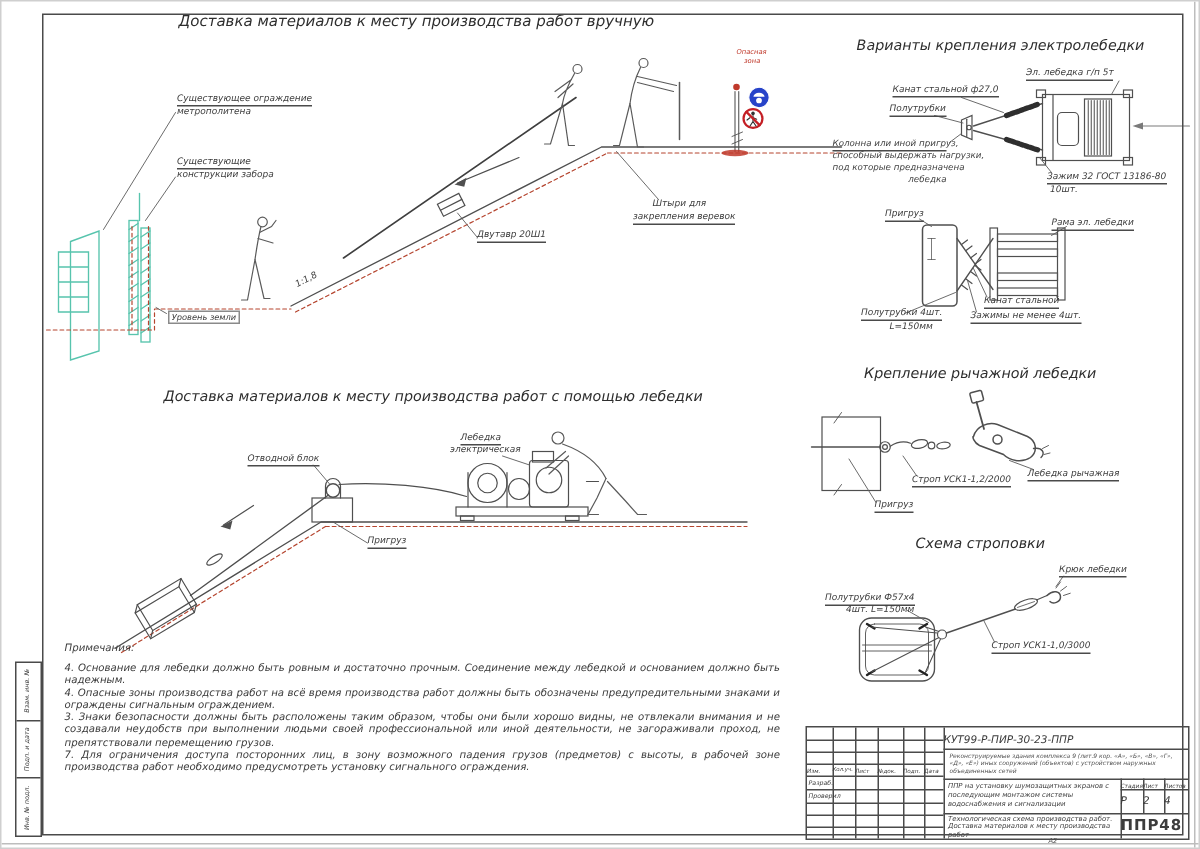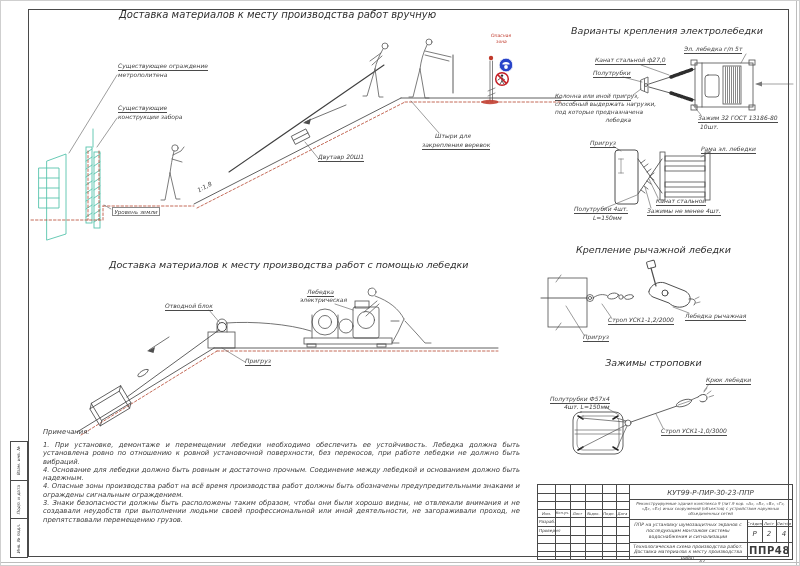--- a/index.html
+++ b/index.html
@@ -11,21 +11,21 @@
   svg{position:absolute;left:0;top:0;}
   .lbl{position:absolute;font-style:italic;font-size:6px;line-height:1.1;color:#3d3d3d;white-space:nowrap;}
   .u{border-bottom:0.7px solid #4a4a4a;padding-bottom:0.5px;}
   .ttl{position:absolute;font-style:italic;font-size:9.5px;color:#2e2e2e;text-align:center;white-space:nowrap;}
   .red{color:#c0392b;}
   .ra{text-align:right;}
   .notes{position:absolute;left:42px;top:440px;width:477px;}
   .note{font-style:italic;font-size:6.8px;line-height:8.3px;color:#3a3a3a;text-align:justify;}
   .tb{position:absolute;left:536px;top:483px;width:254px;height:74px;border:1.3px solid #4a4a4a;box-sizing:content-box;}
   .tbl{position:absolute;background:#4a4a4a;}
-  .tb .txt{position:absolute;font-style:italic;color:#3c3c3c;text-align:center;}
+  .tb .txt{position:absolute;font-style:italic;color:#3c3c3c;}
   .sidestamp{position:absolute;left:9px;top:440px;width:18px;height:117px;border:1px solid #4a4a4a;box-sizing:border-box;display:flex;flex-direction:column;}
   .sscell{flex:1;border-bottom:1px solid #4a4a4a;display:flex;align-items:center;justify-content:center;overflow:visible;}
   .sscell:last-child{border-bottom:none;}
   .vtxt{transform:rotate(-90deg);font-size:4.3px;font-style:italic;color:#3c3c3c;white-space:nowrap;}
   .logo{font-weight:bold;font-size:10px;color:#00a550;letter-spacing:0.6px;font-family:"DejaVu Sans",sans-serif;}
   .fmt{position:absolute;left:698px;top:558px;font-size:4.5px;font-style:italic;color:#555;}
 </style>
 </head>
 <body>
 
@@ -277,21 +277,21 @@
         <path d="M703,390 L708,383"></path>
         <path d="M655,413 L662,427"></path>
       </g>
     </g>
   </svg>
 
   <div class="ttl" style="left:118px;top:8px;width:290px;font-size:10px;">Доставка материалов к месту производства работ вручную</div>
   <div class="ttl" style="left:108px;top:258px;width:332px;">Доставка материалов к месту производства работ с помощью лебедки</div>
   <div class="ttl" style="left:570px;top:243px;width:165px;">Крепление рычажной лебедки</div>
   <div class="ttl" style="left:568px;top:24px;width:196px;">Варианты крепления электролебедки</div>
-  <div class="ttl" style="left:585px;top:356px;width:135px;">Зажимы строповки</div>
+  <div class="ttl" style="left:585px;top:356px;width:135px;">Схема строповки</div>
 
   <div class="lbl u" style="left:117px;top:62px;">Существующее ограждение</div>
   <div class="lbl" style="left:117px;top:71px;">метрополитена</div>
   <div class="lbl u" style="left:117px;top:104px;">Существующие</div>
   <div class="lbl" style="left:117px;top:113px;">конструкции забора</div>
   <div class="lbl" style="left:111px;top:206px;font-size:5.5px;border:0.5px solid #8a8a8a;padding:0.5px 1.5px;">Уровень земли</div>
   <div class="lbl" style="left:196px;top:183px;transform:rotate(-28deg);">1:1,8</div>
   <div class="lbl u" style="left:317px;top:153px;">Двутавр 20Ш1</div>
   <div class="lbl" style="left:434px;top:132px;">Штыри для</div>
   <div class="lbl u" style="left:421px;top:141px;">закрепления веревок</div>
@@ -323,24 +323,24 @@
   <div class="lbl u" style="left:684px;top:312px;">Лебедка рычажная</div>
   <div class="lbl u" style="left:582px;top:333px;">Пригруз</div>
 
   <div class="lbl u" style="left:549px;top:395px;">Полутрубки Ф57х4</div>
   <div class="lbl" style="left:563px;top:403px;">4шт. L=150мм</div>
   <div class="lbl u" style="left:705px;top:376px;">Крюк лебедки</div>
   <div class="lbl u" style="left:660px;top:427px;">Строп УСК1-1,0/3000</div>
 
   <div class="lbl" style="left:42px;top:428px;font-size:6.8px;">Примечания:</div>
   <div class="notes">
-    <div class="note">1.  При установке, демонтаже и перемещении лебедки необходимо обеспечить ее устойчивость. Лебедка должна быть установлена ровно по отношению к ровной установочной поверхности, без перекосов, при работе лебедки не должно быть вибраций.</div>
     <div class="note">4.  Основание для лебедки должно быть ровным и достаточно прочным. Соединение между лебедкой и основанием должно быть надежным.</div>
     <div class="note">4.  Опасные зоны производства работ на всё время производства работ должны быть обозначены предупредительными знаками и ограждены сигнальным ограждением.</div>
     <div class="note">3.  Знаки безопасности должны быть расположены таким образом, чтобы они были хорошо видны, не отвлекали внимания и не создавали неудобств при выполнении людьми своей профессиональной или иной деятельности, не загораживали проход, не препятствовали перемещению грузов.</div>
+    <div class="note">7.  Для ограничения доступа посторонних лиц, в зону возможного падения грузов (предметов) с высоты, в рабочей зоне производства работ необходимо предусмотреть установку сигнального ограждения.</div>
   </div>
 
   <div class="tb">
 
     <div class="tbl" style="left:91px;top:0;width:1px;height:74px;"></div>
     <div class="tbl" style="left:17px;top:0;width:0.6px;height:74px;"></div>
     <div class="tbl" style="left:32px;top:0;width:0.6px;height:74px;"></div>
     <div class="tbl" style="left:47px;top:0;width:0.6px;height:74px;"></div>
     <div class="tbl" style="left:64px;top:0;width:0.6px;height:74px;"></div>
     <div class="tbl" style="left:78px;top:0;width:0.6px;height:74px;"></div>

